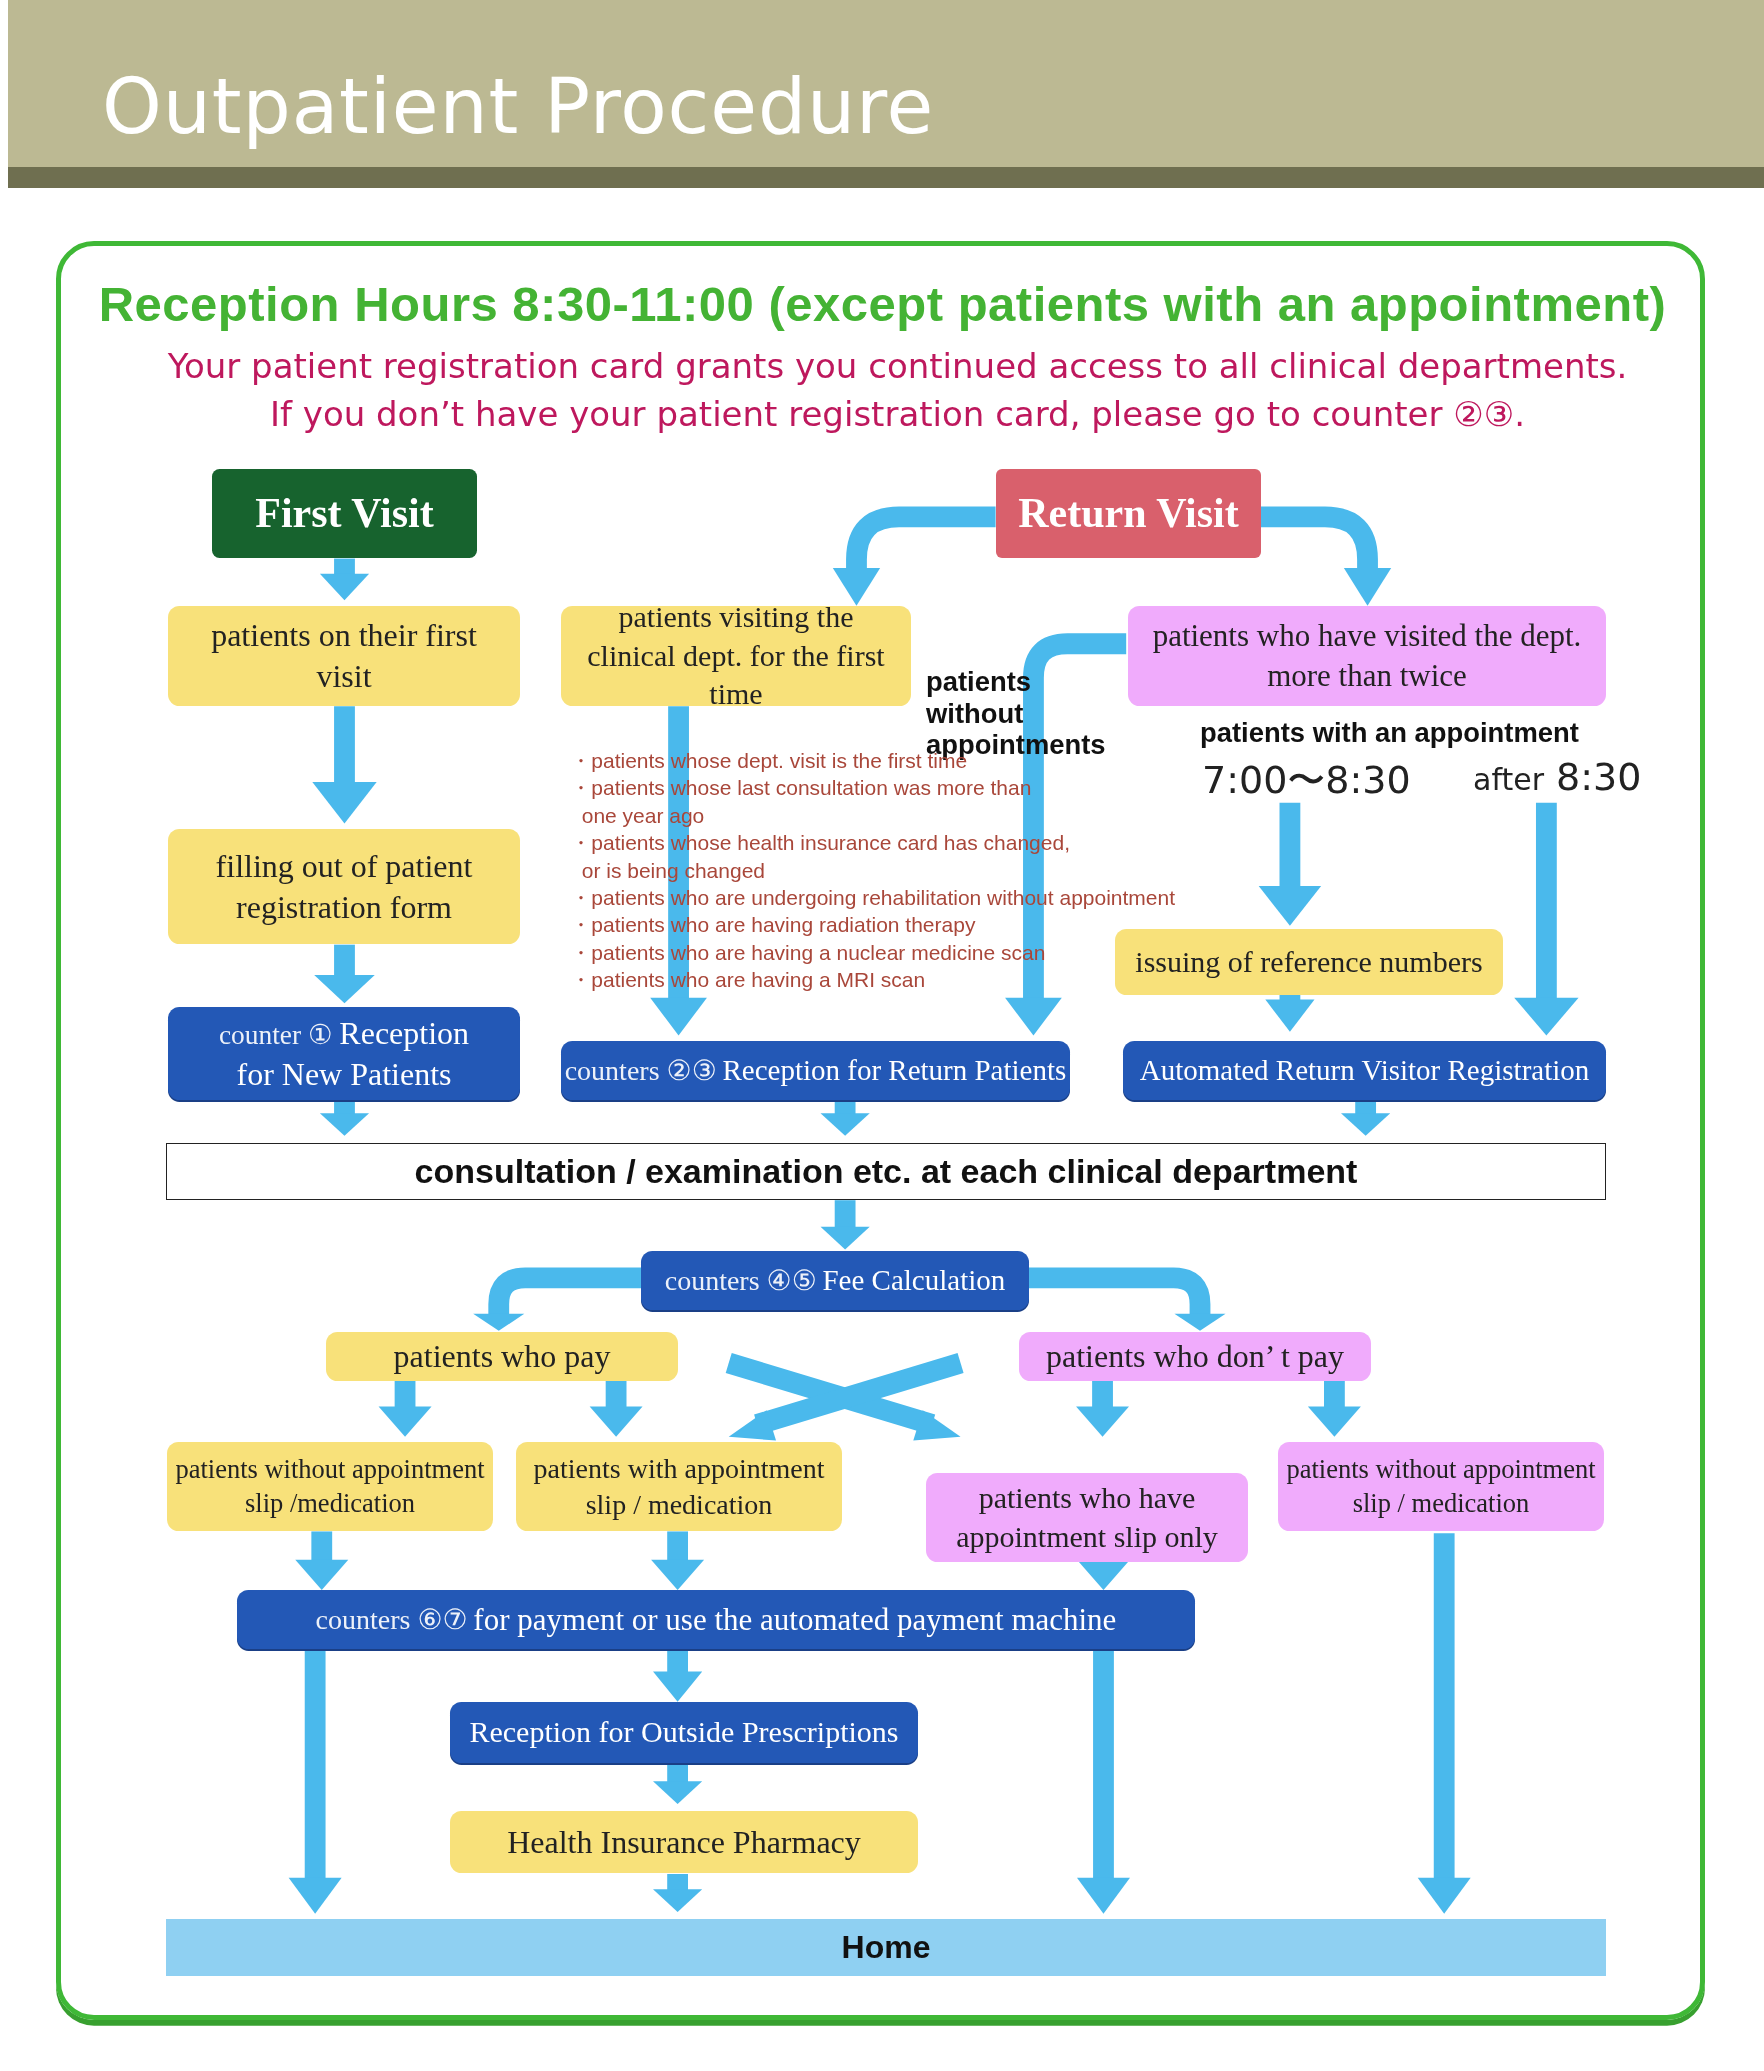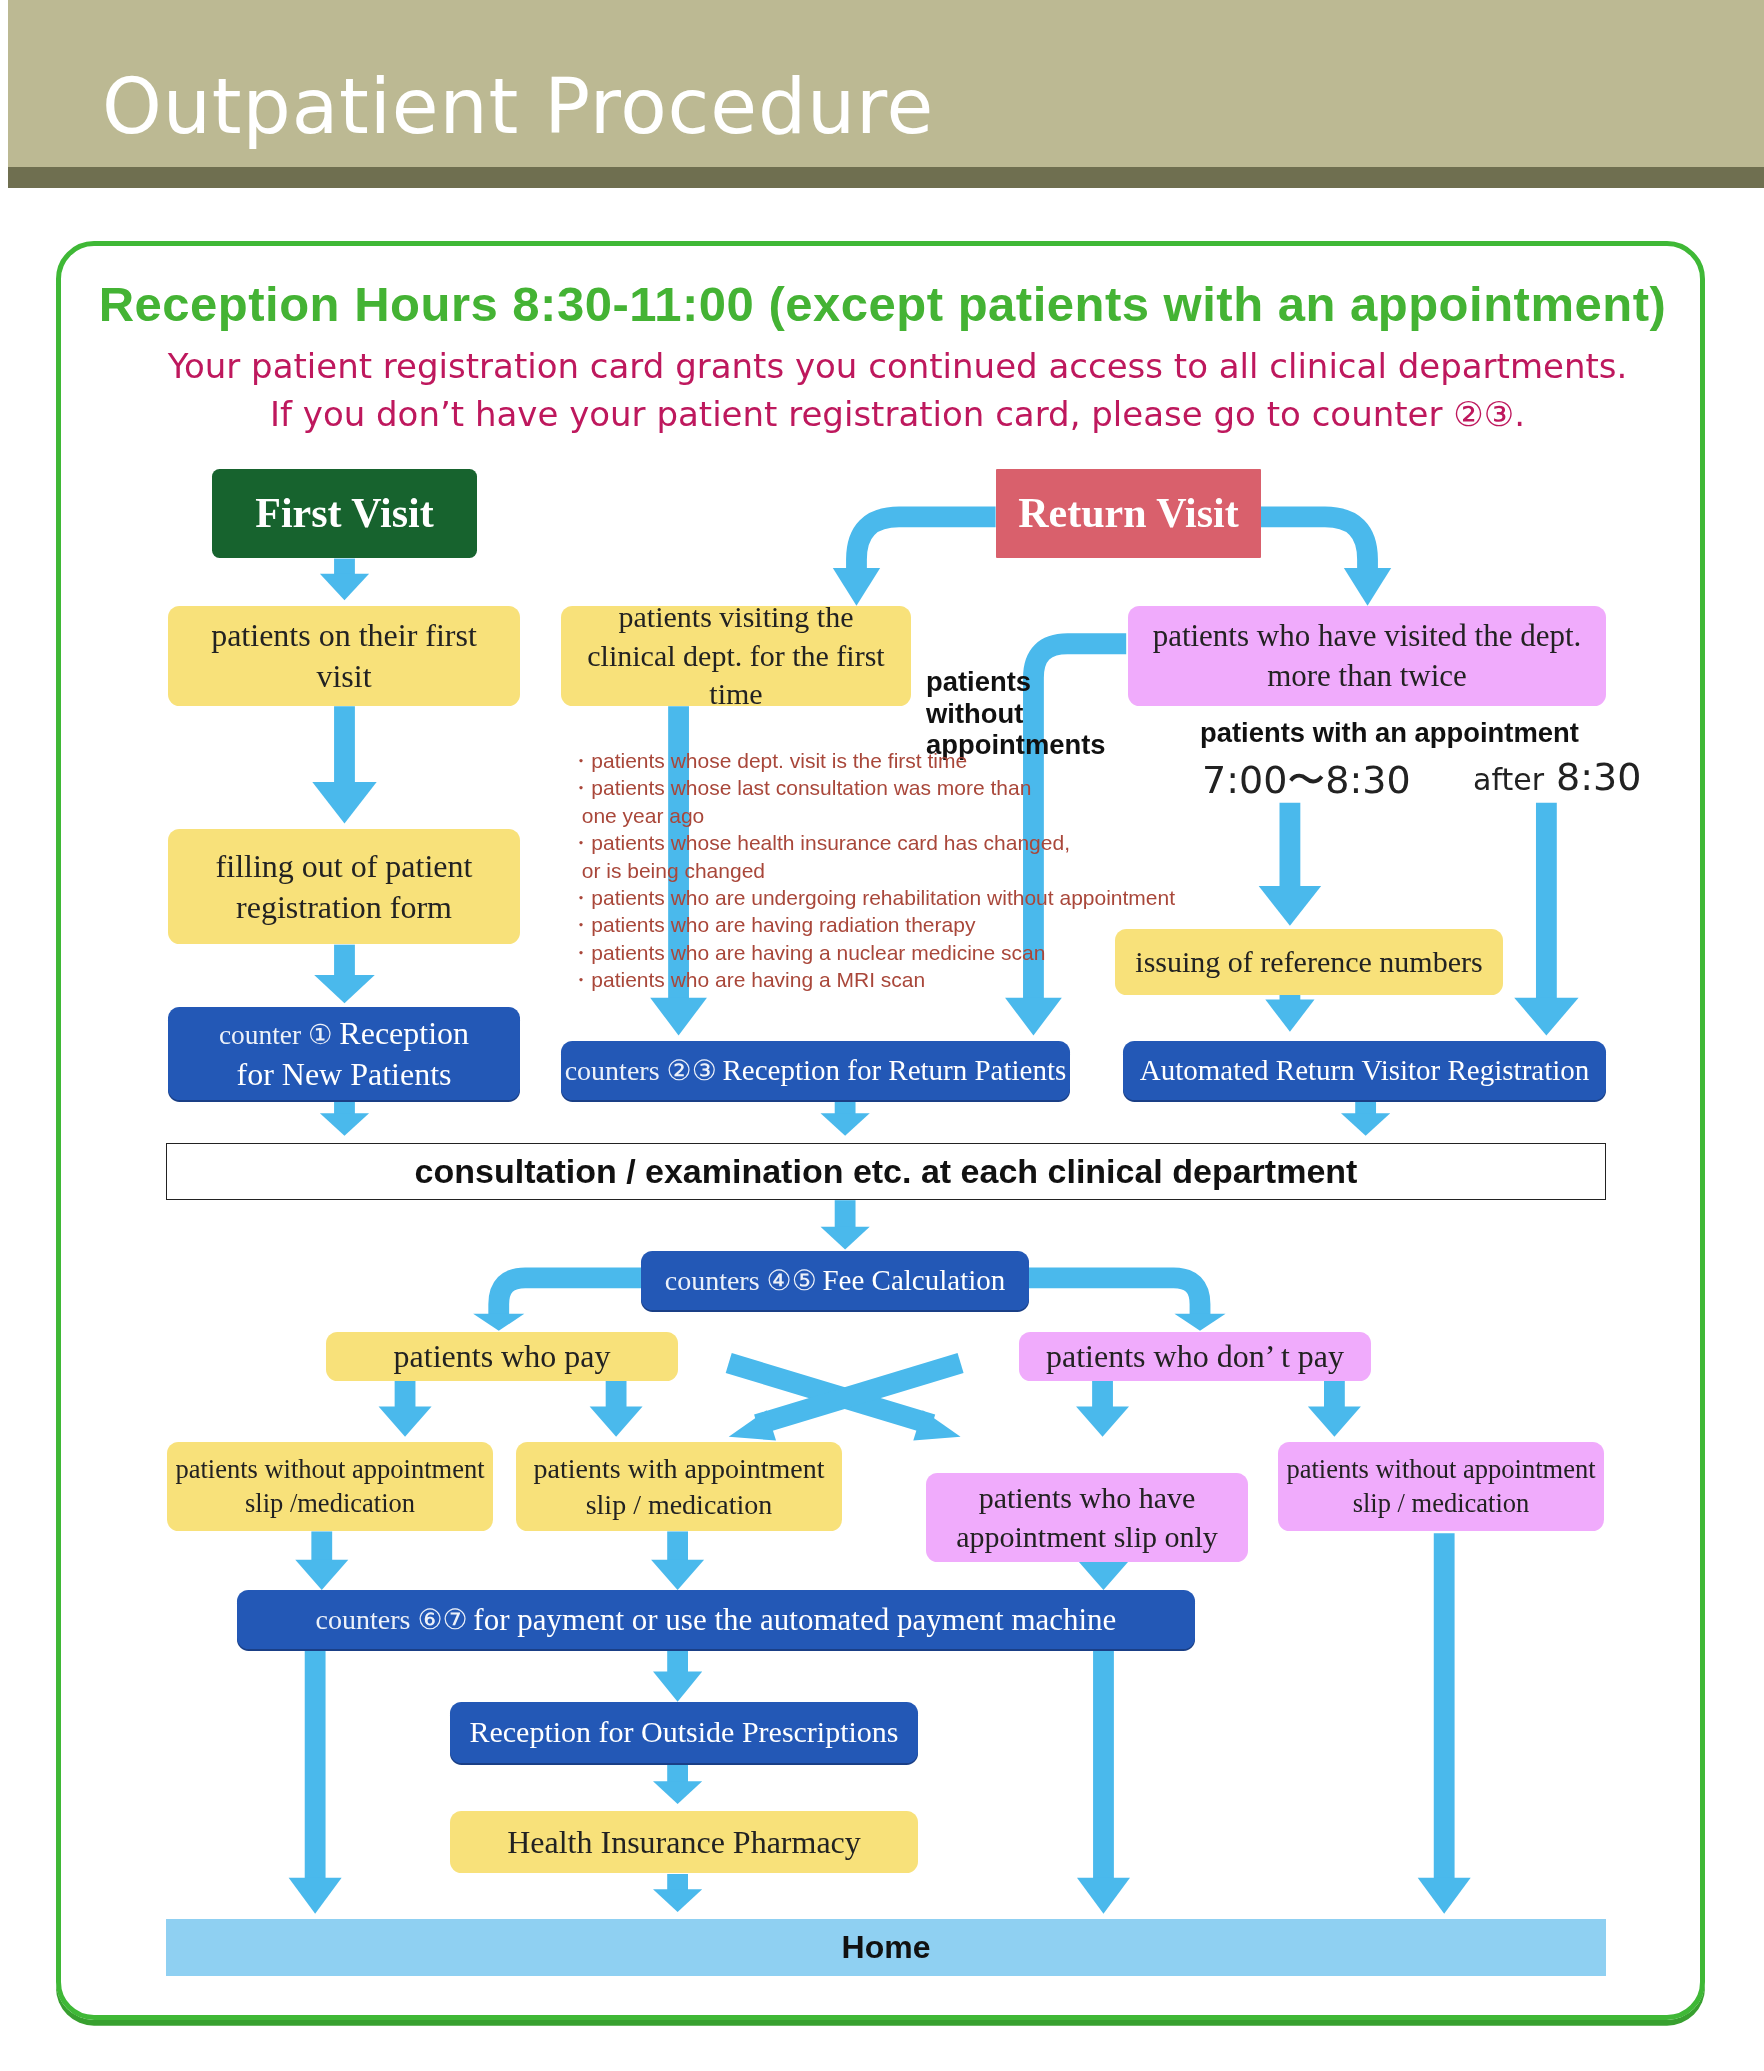--- a/index.html
+++ b/index.html
@@ -24,21 +24,21 @@
   .intro.l1 { top: 346px; } .intro.l2 { top: 394px; }
 
   .box { position: absolute; display: flex; align-items: center; justify-content: center;
          text-align: center; border-radius: 11.4px; box-sizing: border-box; line-height: 1.28;
          font-family: Liberation Serif, serif; }
   .yellow { background: #f8e17a; color: #222; font-size: 32px; }
   .pink   { background: #f0abfc; color: #222; font-size: 32px; }
   .blue   { background: #2358b6; color: #ffffff; font-size: 32px;
             box-shadow: 0 1.9px 0 #1a3f86; }
   .dkgreen{ background: #17632e; color: #fff; font-size: 42px; font-weight: bold; border-radius: 7.6px; }
-  .red    { background: #d9606c; color: #fff; font-size: 42px; font-weight: bold; border-radius: 1px; }
+  .red    { background: #d9606c; color: #fff; font-size: 42px; font-weight: bold; border-radius: 6px; }
   .blue .soft { font-size: 27.4px; opacity: 0.92; }
   .blue .circ { font-size: 28px; margin-right: 5.7px; }
 
   .consult { position: absolute; left: 166px; top: 1143px; width: 1440px; height: 57px;
              border: 1.9px solid #222; box-sizing: border-box; display:flex; align-items:center;
              justify-content:center; font-size: 34px; font-weight: bold; color: #111; }
   .home { position: absolute; left: 166px; top: 1919px; width: 1440px; height: 57px;
           background: #8fd0f2; display:flex; align-items:center; justify-content:center;
           font-size: 32px; font-weight: bold; color: #111; }
 

